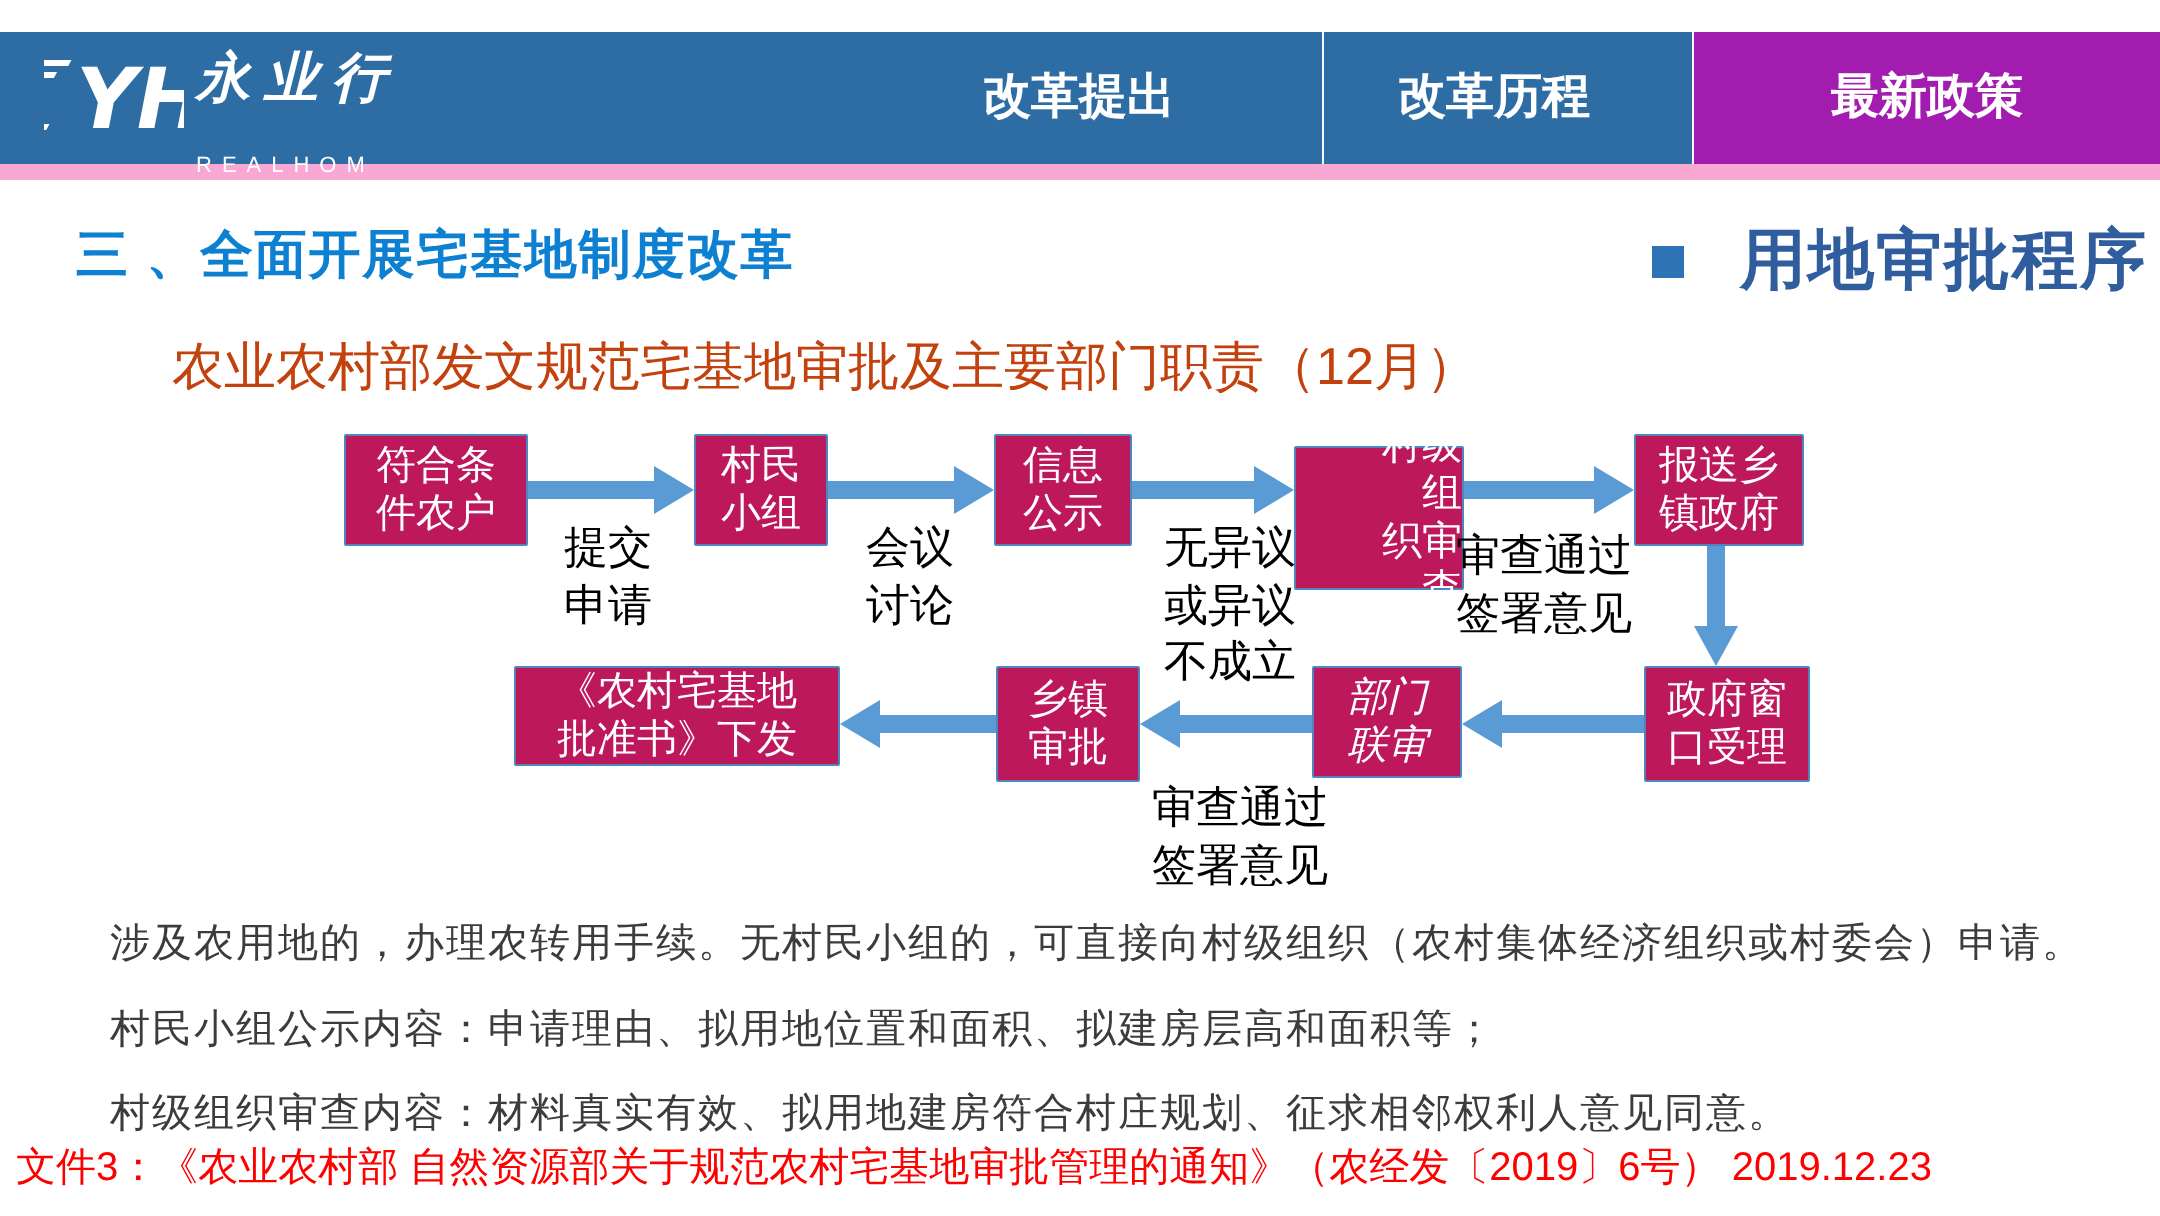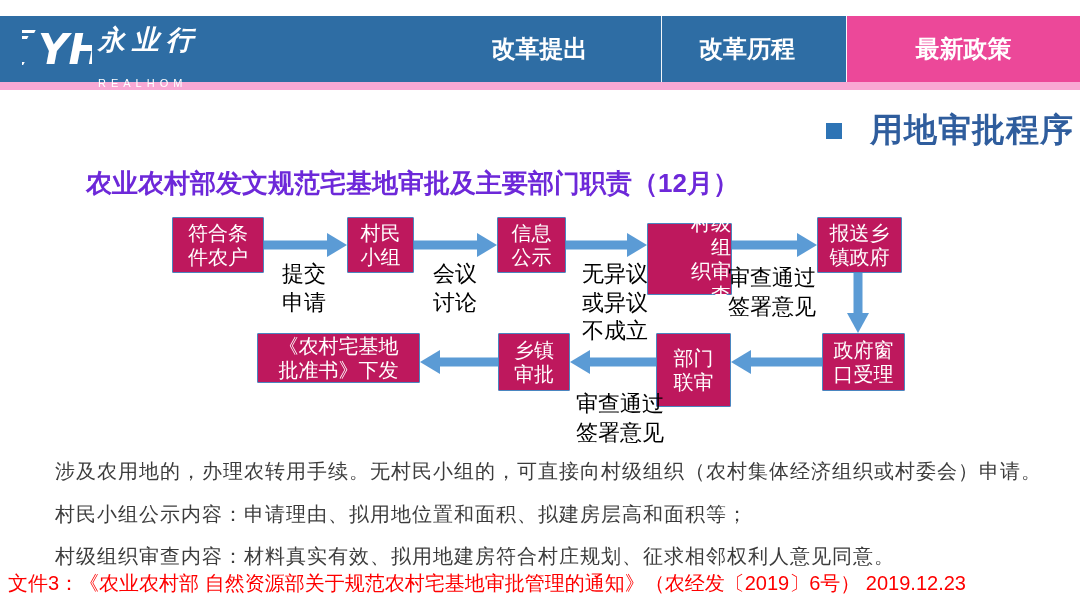--- a/index.html
+++ b/index.html
@@ -12,27 +12,27 @@
           border-bottom:8px solid #f9a8d4;}
   .logo{position:absolute;left:22px;top:6px;display:flex;align-items:flex-start;}
   .logo-mark{width:70px;height:54px;}
   .logo-textwrap{margin-left:6px;color:#fff;}
   .logo-name{font-size:27px;font-weight:700;letter-spacing:7px;font-style:italic;
              font-family:"DejaVu Serif","Liberation Serif",serif;line-height:36px;}
   .logo-sub{font-size:11px;letter-spacing:5px;line-height:14px;margin-top:18px;}
   .tab{position:absolute;top:0;height:66px;line-height:66px;text-align:center;color:#fff;
        font-size:24px;font-weight:700;box-sizing:border-box;cursor:pointer;}
   .tab.sep{border-left:1px solid rgba(255,255,255,.95);}
-  .tab.active{background:#ec4899;}
+  .tab.active{background:#a21caf;}
 
   
   .sec-title{position:absolute;left:38px;top:110px;font-size:26px;font-weight:700;
              color:#0e80d2;letter-spacing:1px;}
-  .subtitle{position:absolute;left:86px;top:166px;font-size:26px;font-weight:700;
-            color:#6d28d9;}
+  .subtitle{position:absolute;left:86px;top:166px;font-size:26px;font-weight:400;
+            color:#c2410c;}
   .side-heading{position:absolute;left:826px;top:108px;display:flex;align-items:center;}
   .side-bullet{width:16px;height:16px;background:#2e74b5;margin-right:28px;flex:0 0 auto;}
   .side-text{font-size:33px;font-weight:700;color:#2f5d9d;letter-spacing:1px;}
 
   
   .flow{position:absolute;left:0;top:200px;width:1080px;height:250px;}
   .flow svg{position:absolute;left:0;top:0;}
   .fbox{position:absolute;background:#be185d;border:1.5px solid #4a86c0;color:#fff;
         box-sizing:border-box;display:flex;align-items:center;justify-content:center;
         text-align:right;font-size:20px;line-height:1.2;white-space:pre-line;border-radius:1px;}
@@ -63,20 +63,21 @@
       <div class="logo-textwrap">
         <div class="logo-name">永业行</div>
         <div class="logo-sub">REALHOM</div>
       </div>
     </div>
     <div class="tab" style="left:418px;width:243px;">改革提出</div>
     <div class="tab sep" style="left:661px;width:171px;">改革历程</div>
     <div class="tab sep active" style="left:846px;width:234px;">最新政策</div>
   </div>
 
+  <div class="sec-title">三 、全面开展宅基地制度改革</div>
   <div class="side-heading">
     <span class="side-bullet"></span>
     <span class="side-text">用地审批程序</span>
   </div>
   <div class="subtitle">农业农村部发文规范宅基地审批及主要部门职责（12月）</div>
 
   <div class="flow">
     <svg width="1080" height="250">
       <g fill="#5b9bd5">
 
@@ -123,21 +124,21 @@
 小组</div>
     <div class="fbox" style="left:497px;top:17px;width:69px;height:56px;">信息
 公示</div>
     <div class="fbox" style="left:647px;top:23px;width:85px;height:72px;padding-left:40px;">村级组
 织审查</div>
     <div class="fbox" style="left:817px;top:17px;width:85px;height:56px;">报送乡
 镇政府</div>
 
     <div class="fbox" style="left:822px;top:133px;width:83px;height:58px;">政府窗
 口受理</div>
-    <div class="fbox" style="left:656px;top:133px;width:75px;height:74px;">部门
+    <div class="fbox" style="left:656px;top:133px;width:75px;height:56px;font-style:italic;">部门
 联审</div>
     <div class="fbox" style="left:498px;top:133px;width:72px;height:58px;">乡镇
 审批</div>
     <div class="fbox" style="left:257px;top:133px;width:163px;height:50px;">《农村宅基地
 批准书》下发</div>
 
     <div class="flabel" style="left:264px;top:60px;width:80px;">提交
 申请</div>
     <div class="flabel" style="left:415px;top:60px;width:80px;">会议
 讨论</div>

